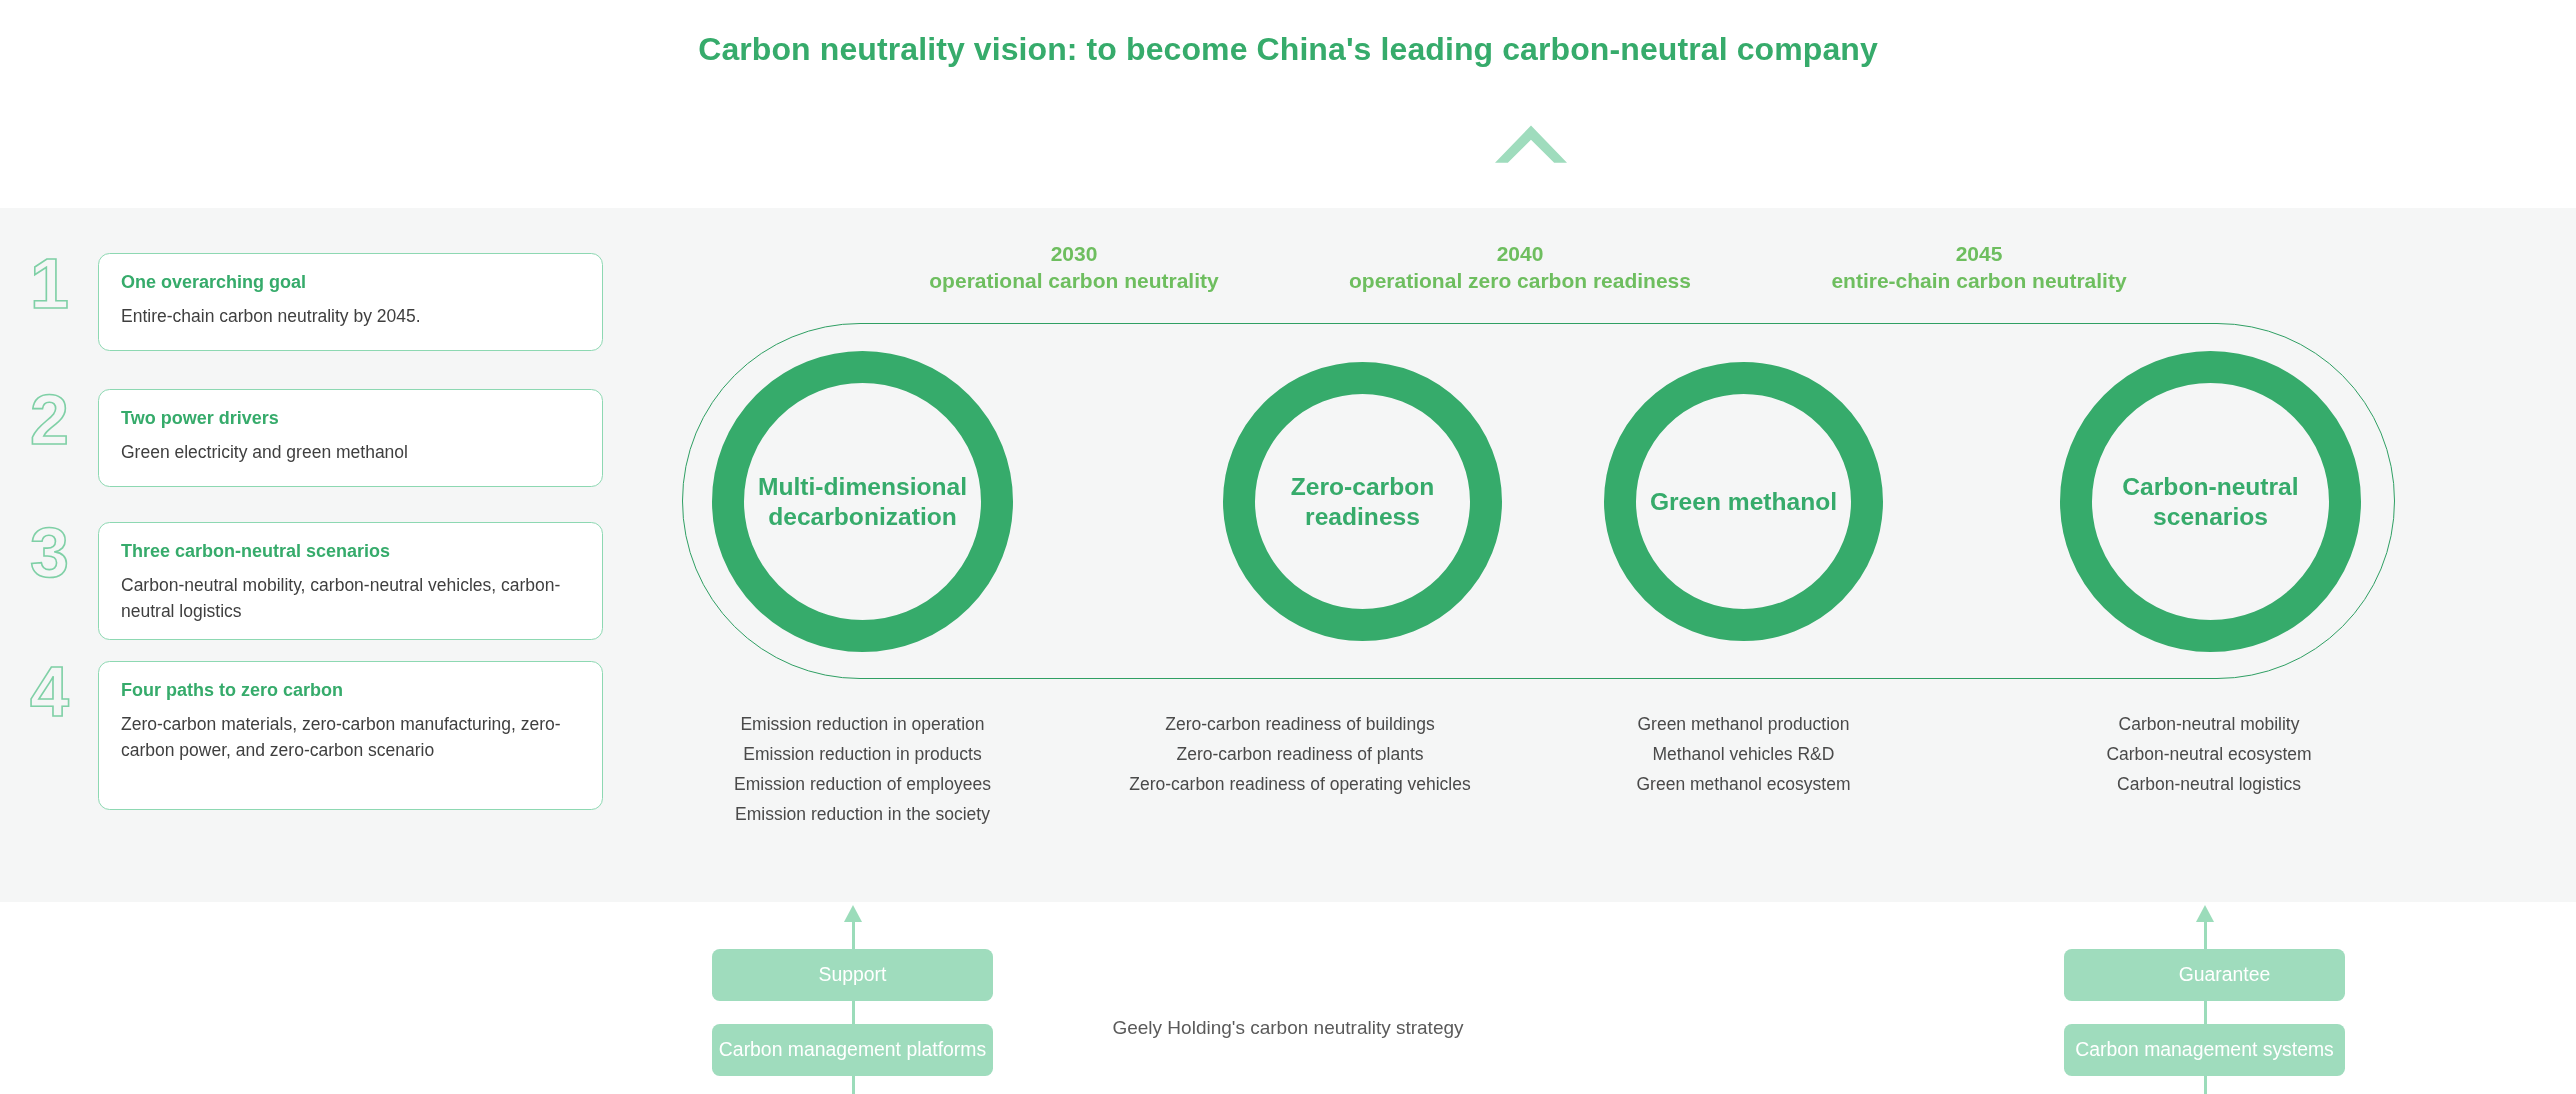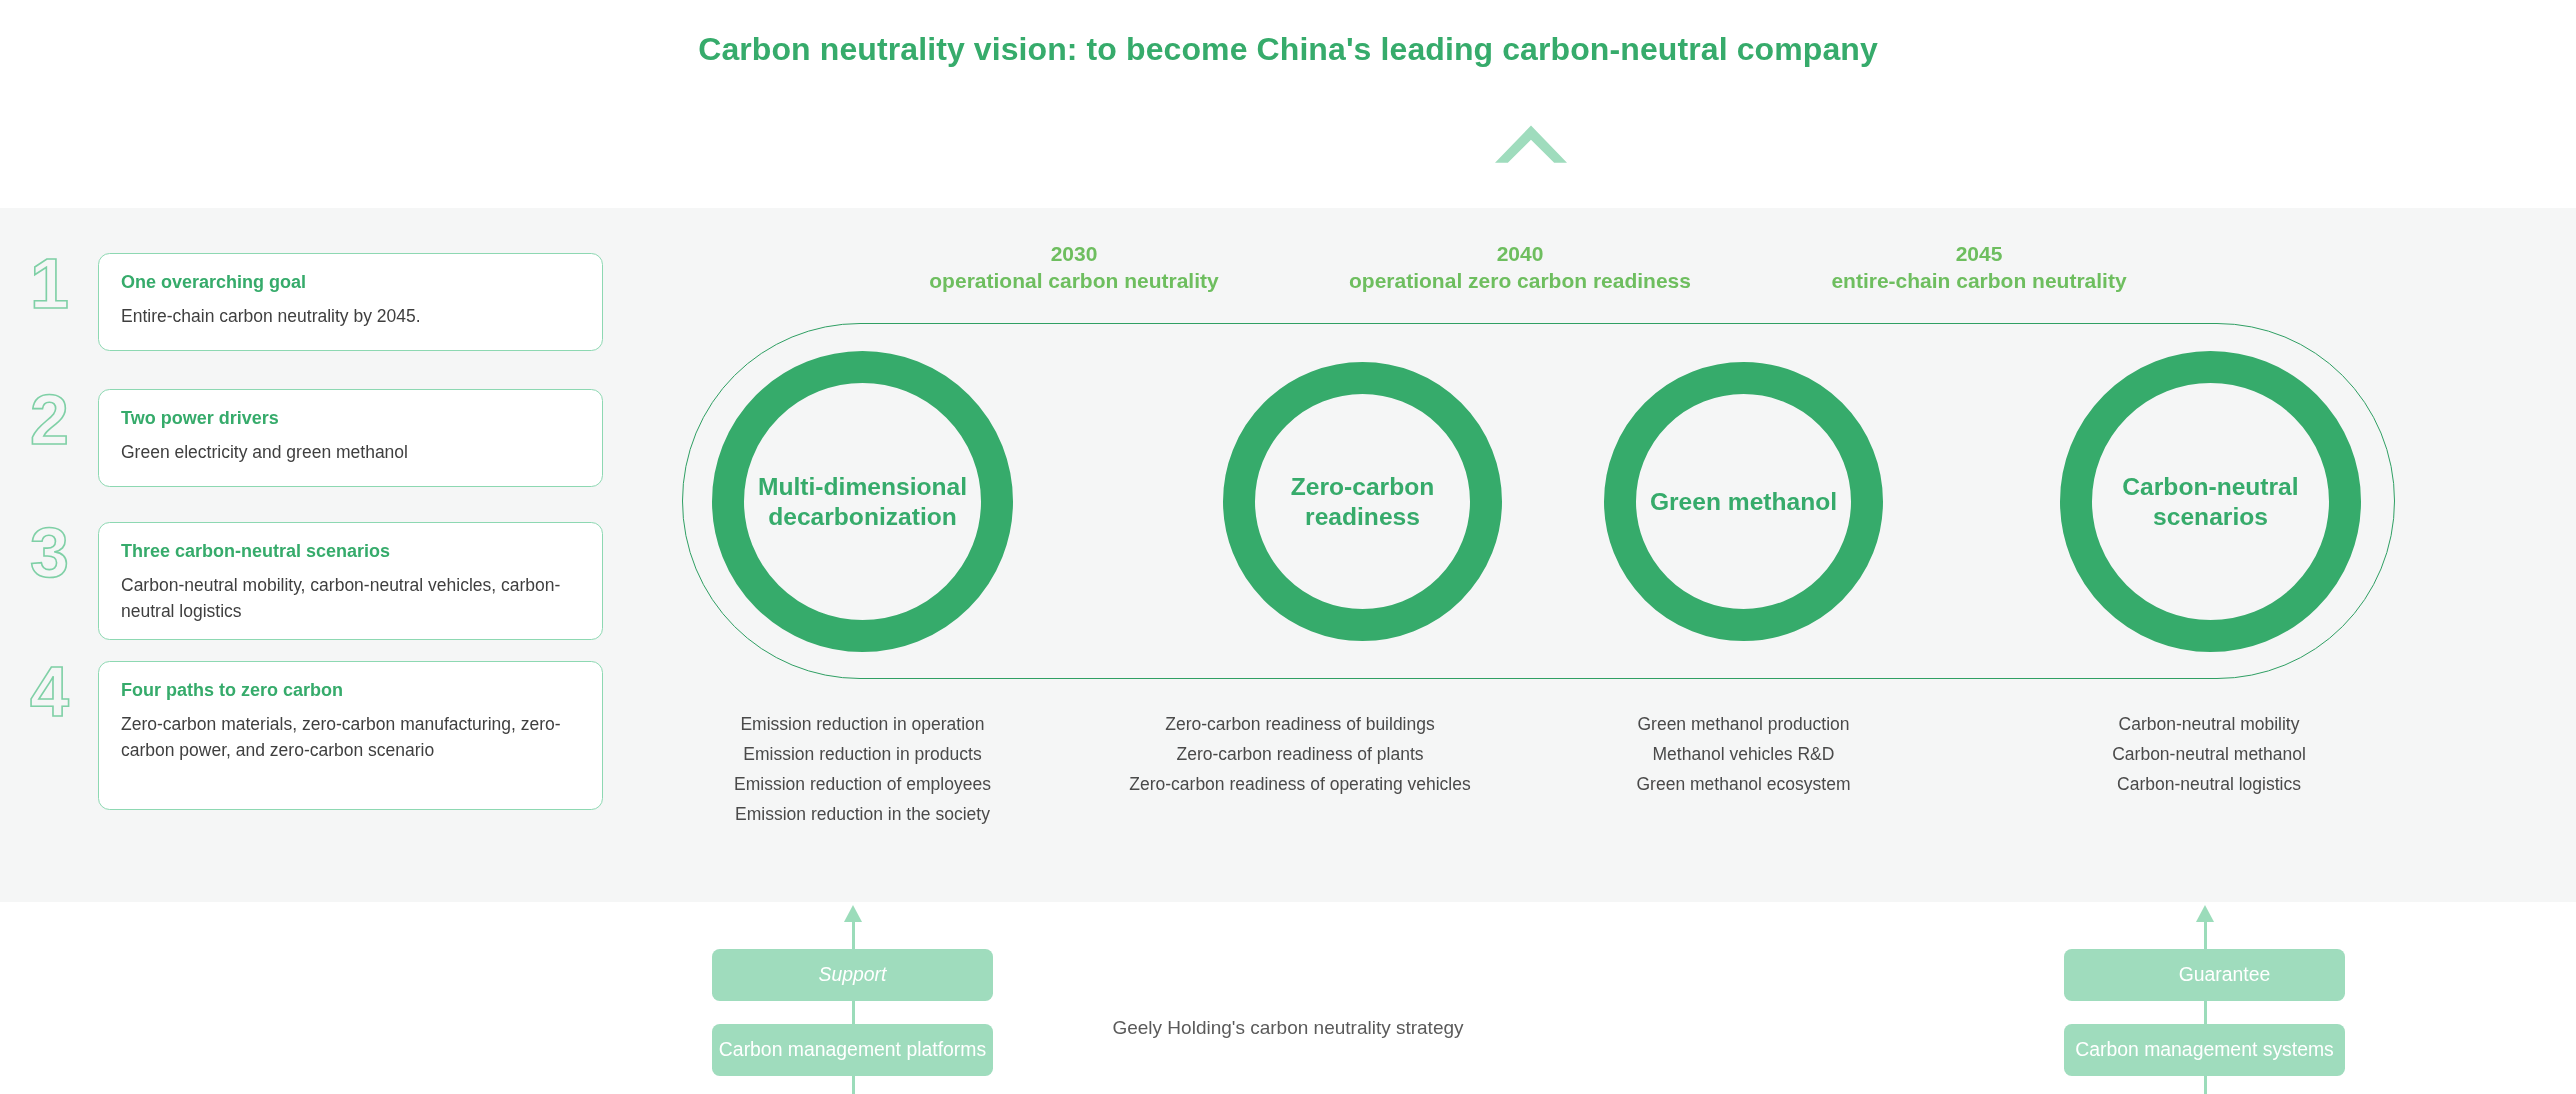--- a/index.html
+++ b/index.html
@@ -277,28 +277,28 @@
 </div>
 
 <div class="bullets" style="left:1582px; top:709px; width:323px;">
   <div class="line">Green methanol production</div>
   <div class="line">Methanol vehicles R&amp;D</div>
   <div class="line">Green methanol ecosystem</div>
 </div>
 
 <div class="bullets" style="left:2044px; top:709px; width:330px;">
   <div class="line">Carbon-neutral mobility</div>
-  <div class="line">Carbon-neutral methanol</div>
+  <div class="line">Carbon-neutral ecosystem</div>
   <div class="line">Carbon-neutral logistics</div>
 </div>
 
 <div class="bottom-group" style="left:712px; top:902px; width:285px; height:192px;">
   <div class="flow-arrow" style="left:140px; top:19.4px; height:173px;"></div>
   <div class="flow-arrow-head" style="left:132px; top:2.6px;"></div>
-  <div class="grn-box" style="left:0px; top:47px; width:281px; height:52px;font-style:italic;">
+  <div class="grn-box" style="left:0px; top:47px; width:281px; height:52px;">
     <span>Support</span>
   </div>
   <div class="grn-box" style="left:0px; top:122px; width:281px; height:52px;">
     <span>Carbon management platforms</span>
   </div>
 </div>
 
 <div class="bottom-group" style="left:2064px; top:902px; width:285px; height:192px;">
   <div class="flow-arrow" style="left:140px; top:19.4px; height:173px;"></div>
   <div class="flow-arrow-head" style="left:132px; top:2.6px;"></div>

